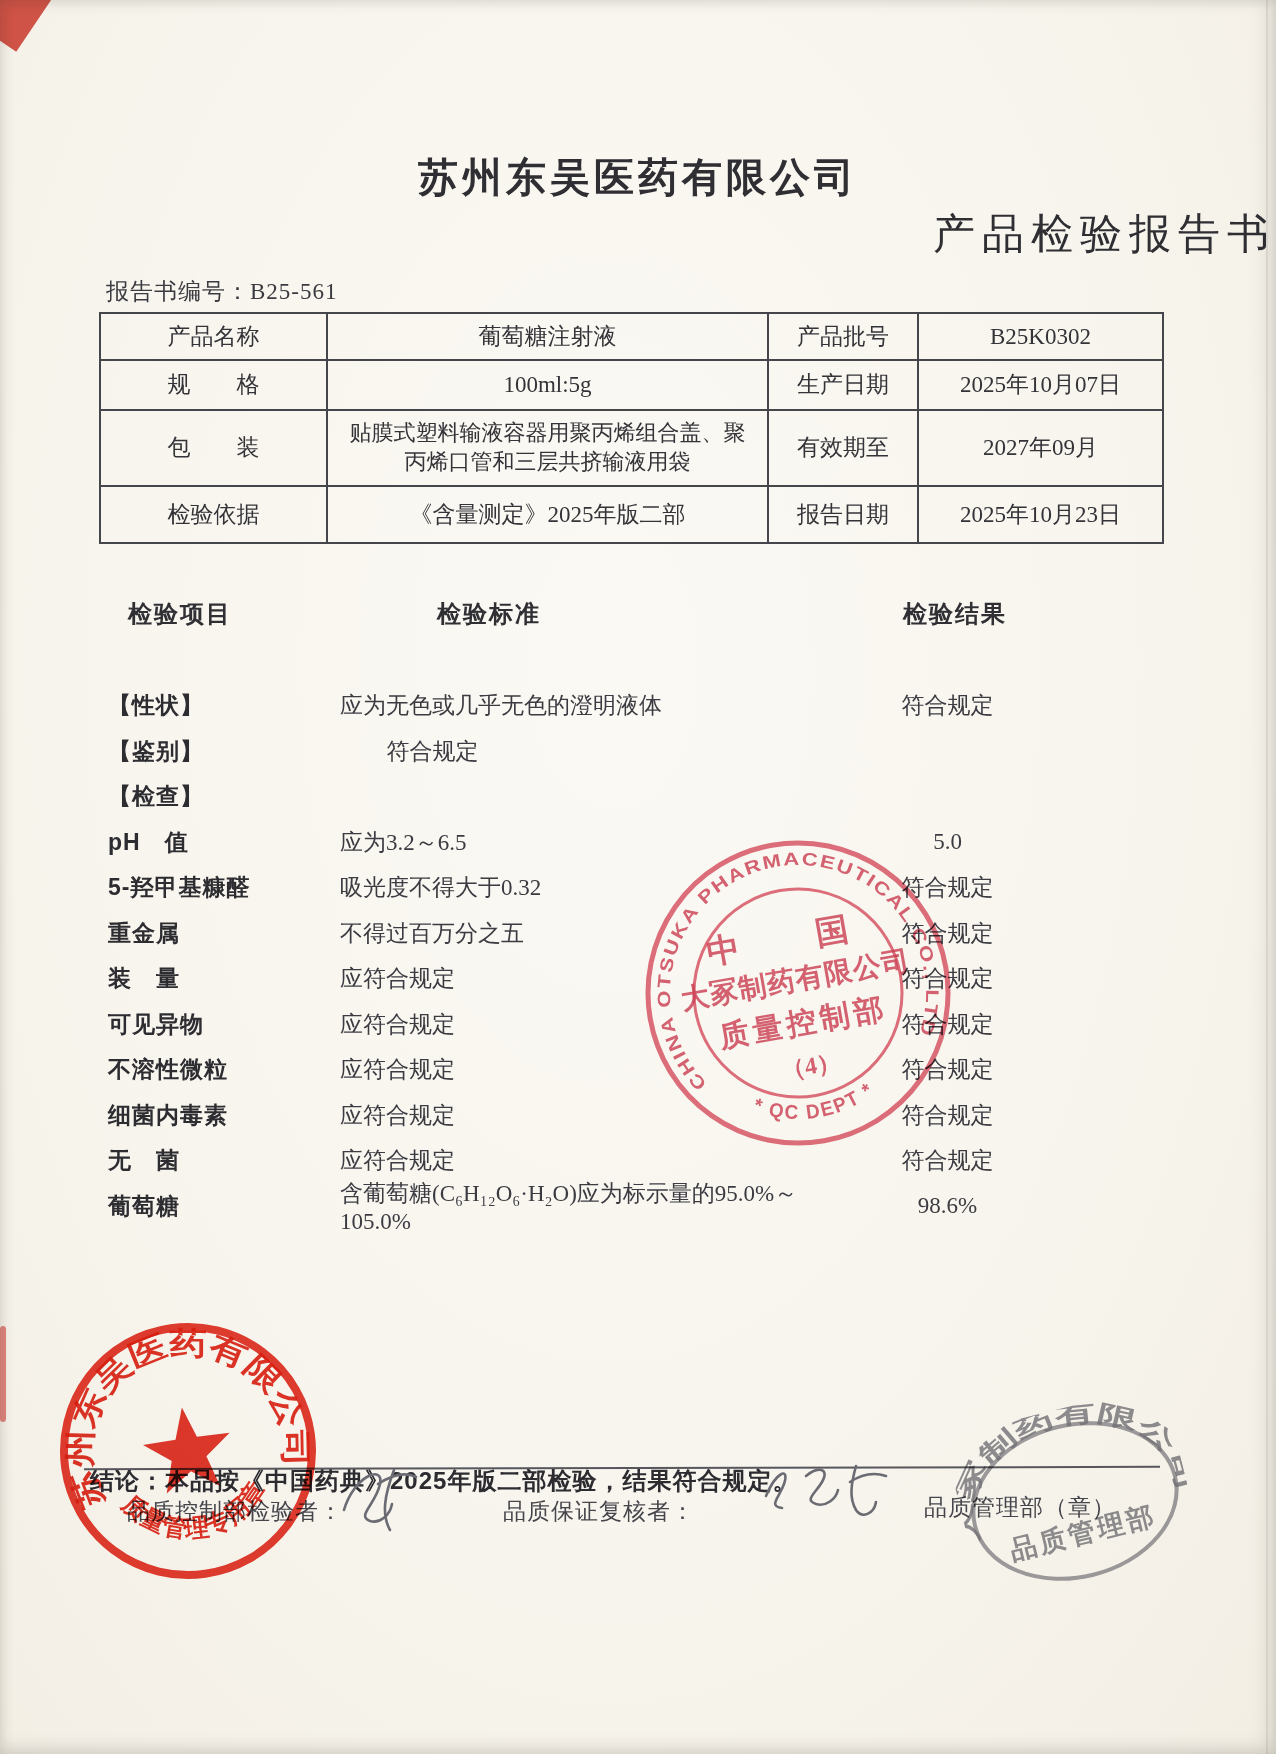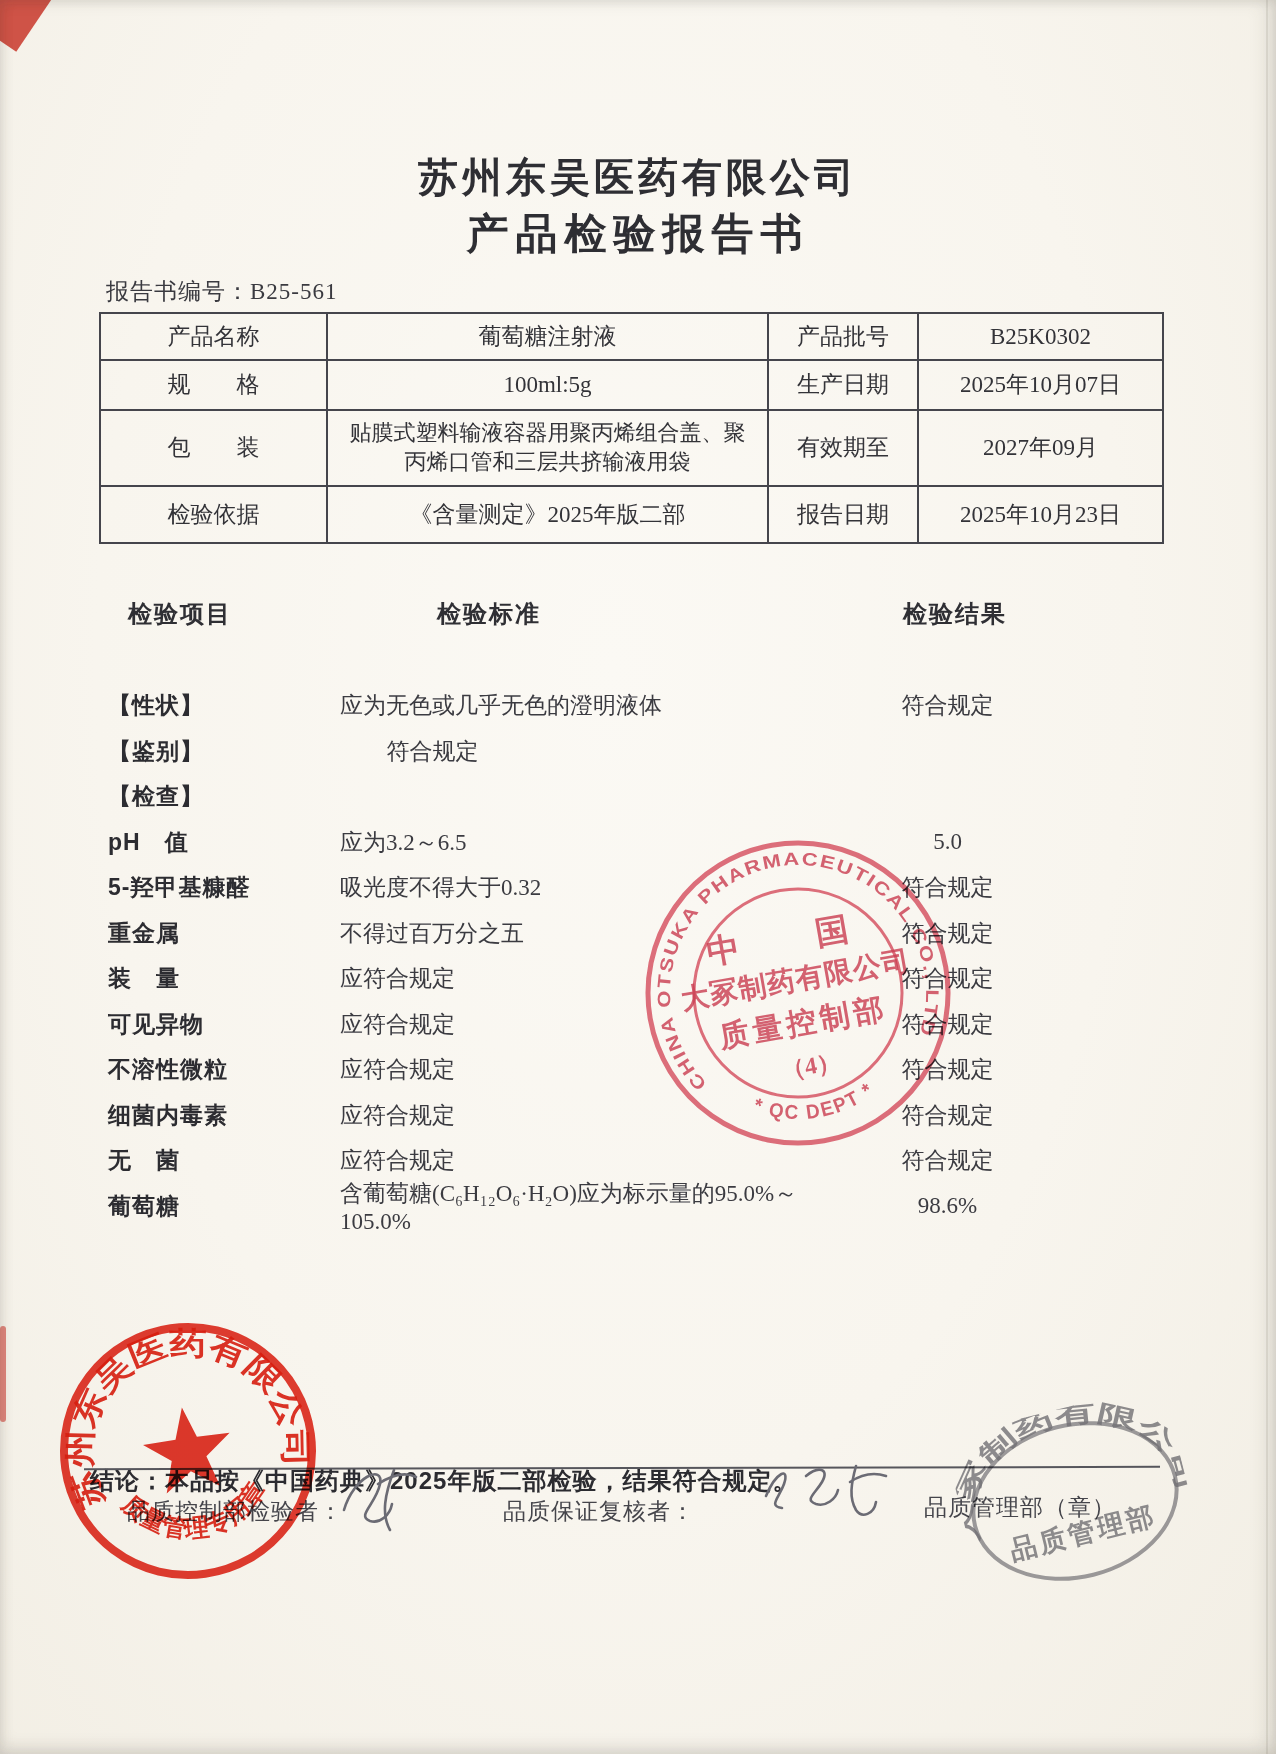--- a/index.html
+++ b/index.html
@@ -31,21 +31,21 @@
     background:rgba(205,48,36,.55);border-radius:3px;z-index:48;
   }
 
   
   .title-company{
     position:absolute;left:0;top:150px;width:100%;
     text-align:center;font-size:40px;font-weight:700;letter-spacing:4px;color:#2e2e33;
   }
   .title-doc{
     position:absolute;left:0;top:206px;width:100%;
-    text-align:center;font-size:42px;font-weight:700;letter-spacing:7px;color:#2e2e33;
+    text-align:right;font-size:42px;font-weight:400;letter-spacing:7px;color:#2e2e33;
   }
   .report-no{
     position:absolute;left:106px;top:276px;font-size:23px;color:#3a3a40;letter-spacing:1px;
   }
 
   
   table.info{
     position:absolute;left:99px;top:312px;width:1007px;
     border-collapse:collapse;table-layout:fixed;
   }

